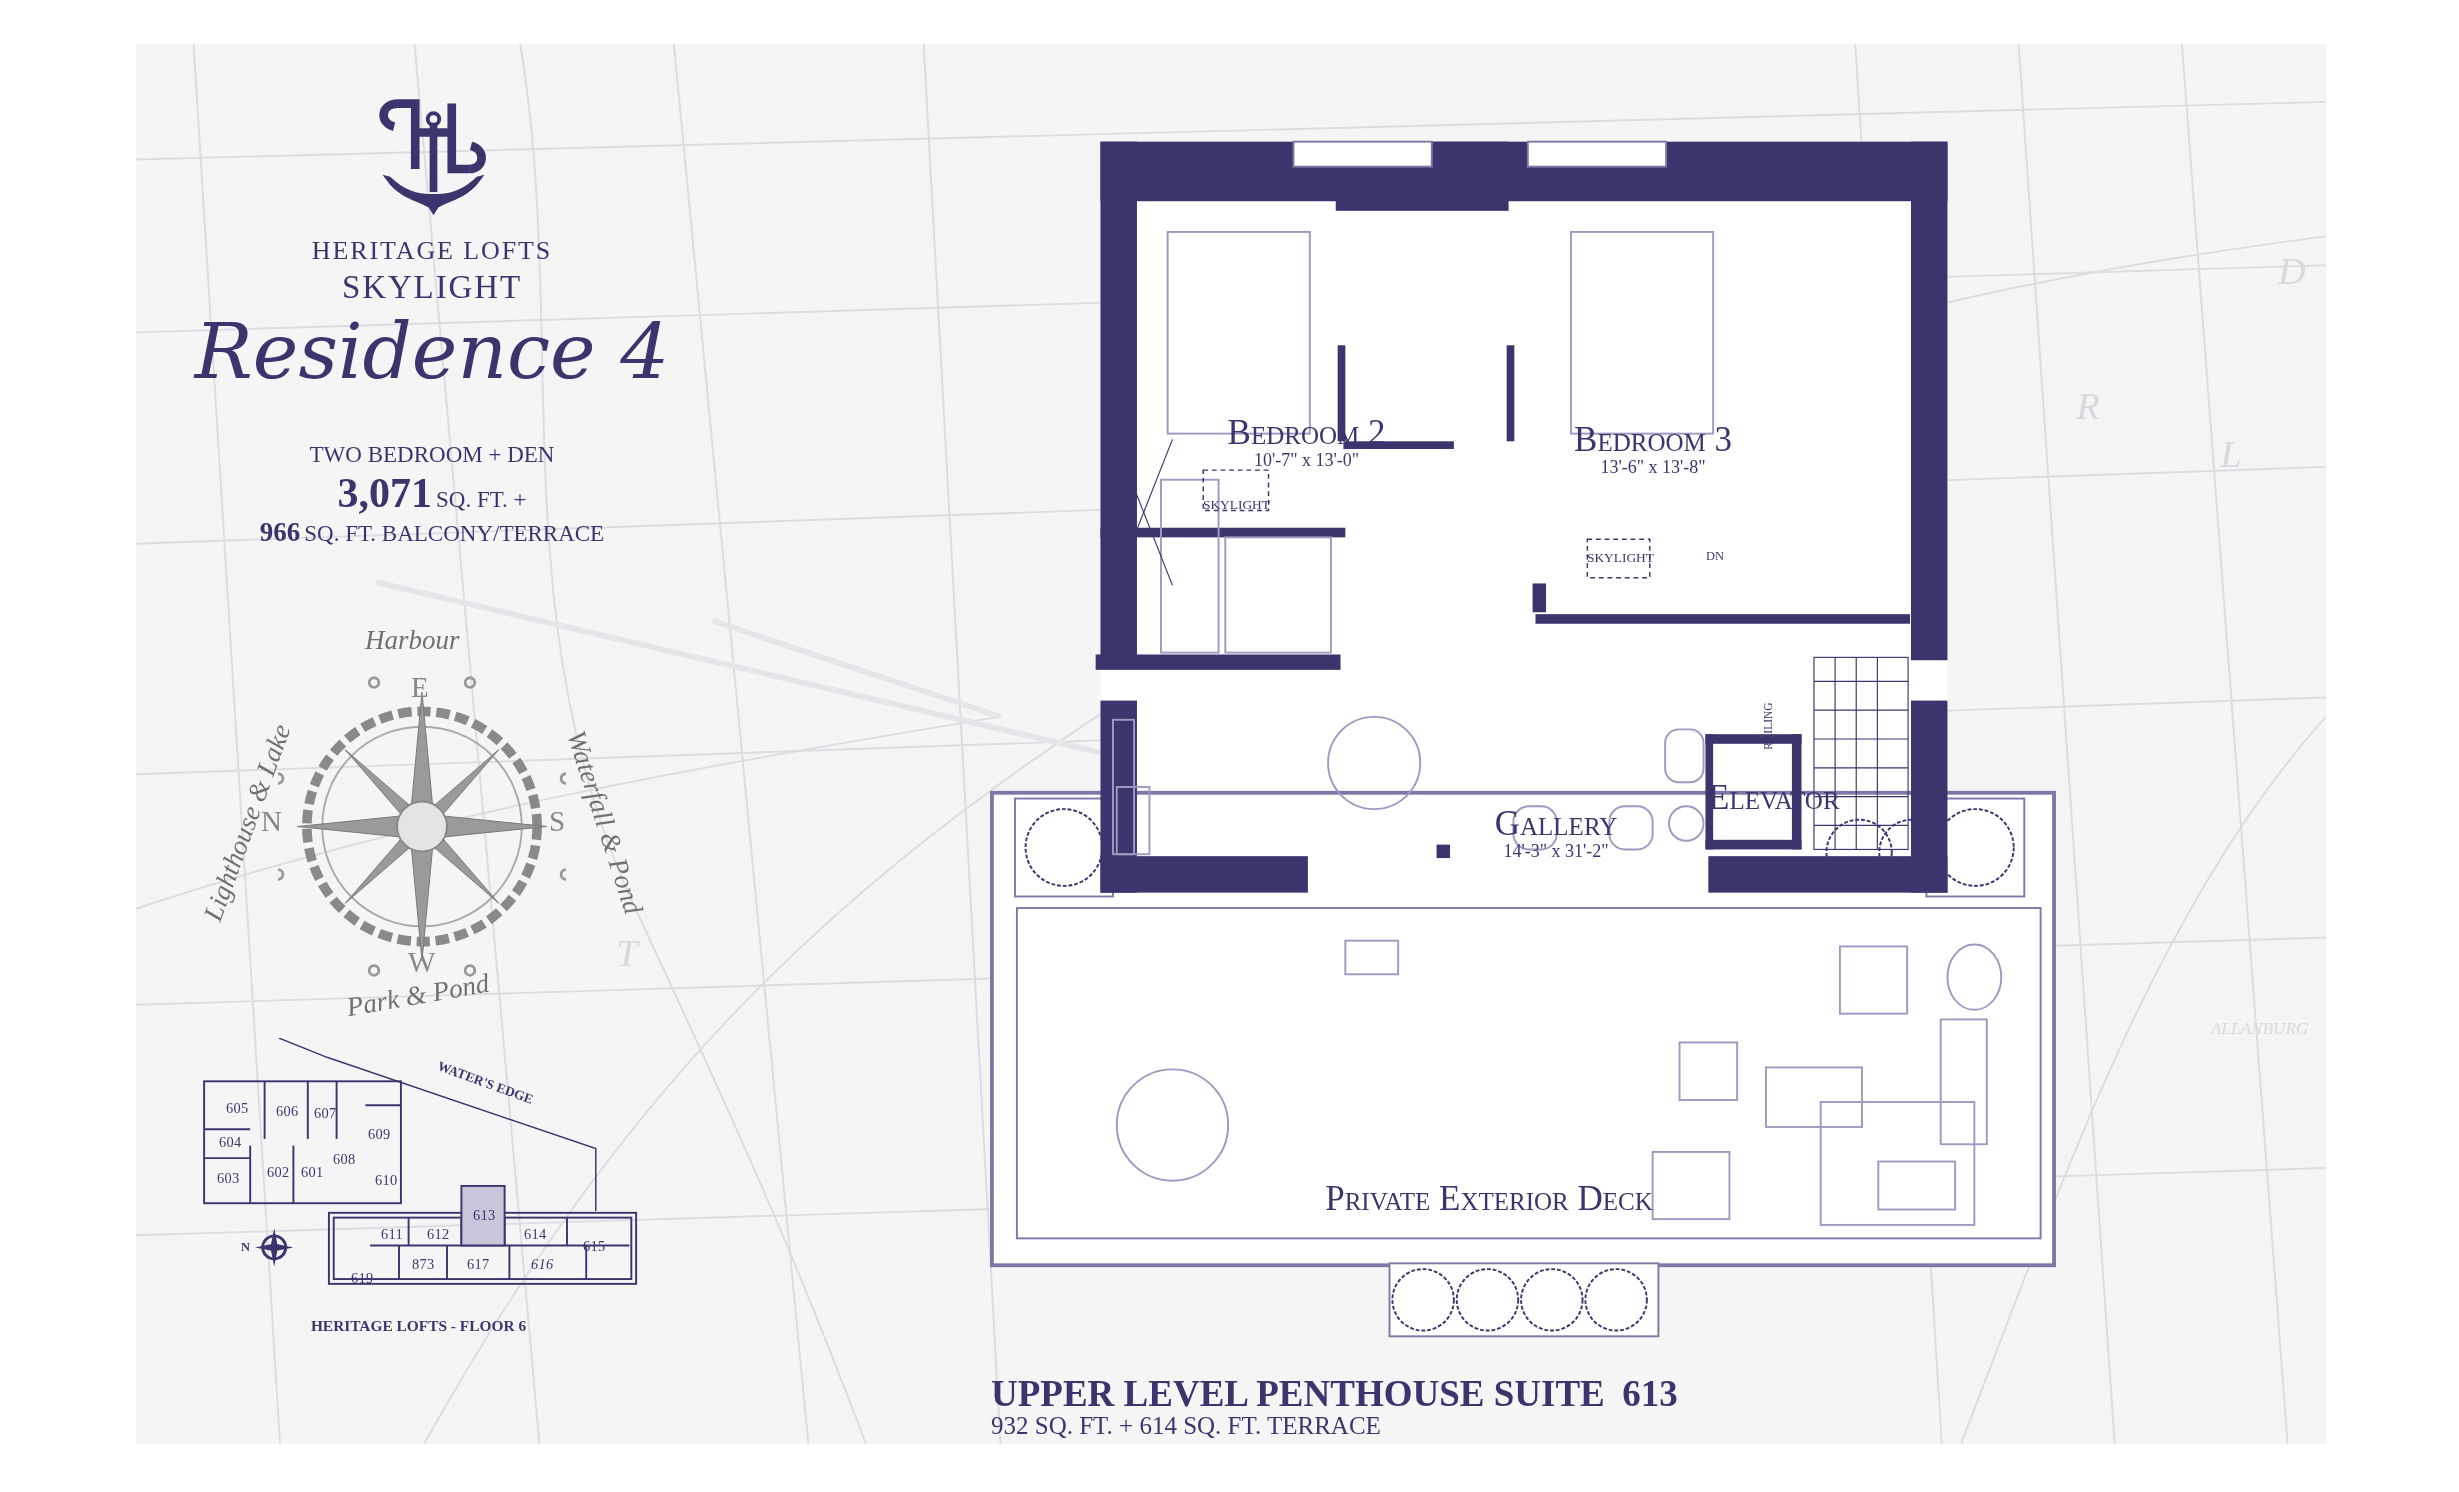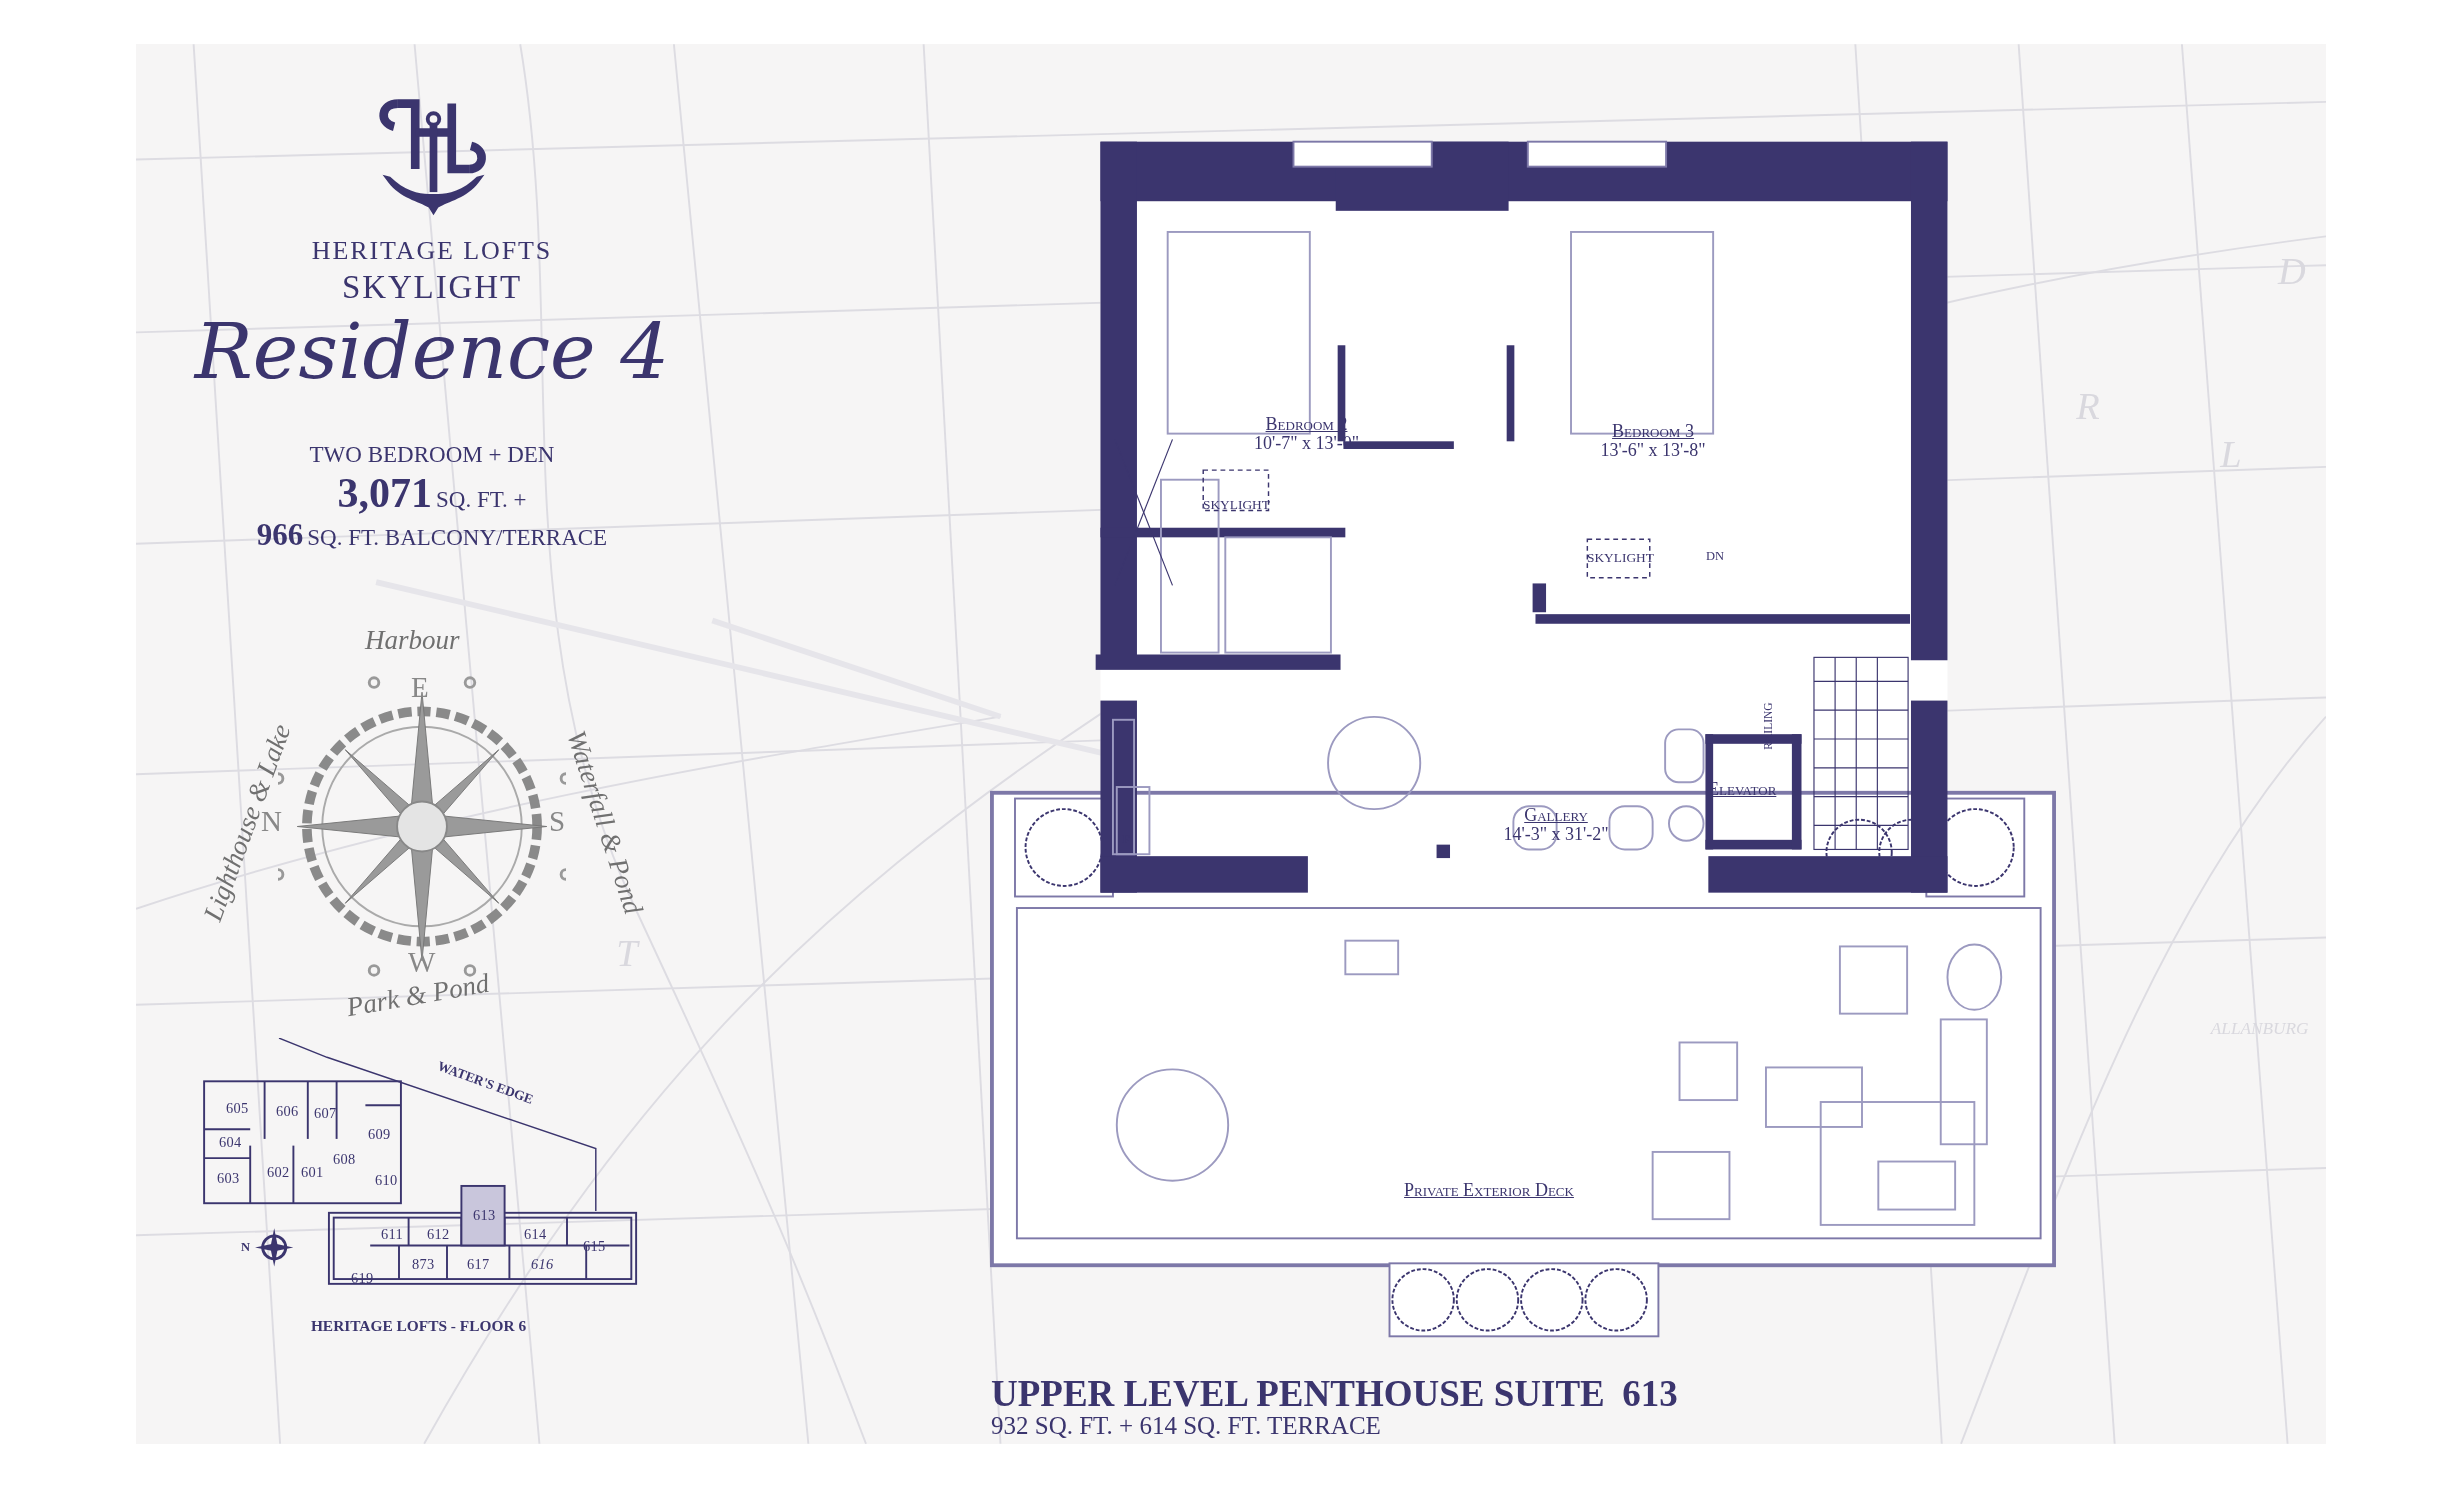--- a/index.html
+++ b/index.html
@@ -3,21 +3,21 @@
 <meta charset="utf-8">
 <style>
   html,body{margin:0;padding:0;}
   body{width:2459px;height:1493px;background:#ffffff;position:relative;overflow:hidden;
        font-family:"Liberation Serif","DejaVu Serif",serif;color:#3b356e;}
   .abs{position:absolute;}
   #panel{left:136px;top:44px;width:2190px;height:1400px;background:#f6f5f5;overflow:hidden;}
   #panel svg{position:absolute;left:0;top:0;}
   .center{text-align:center;}
   .sc{font-variant:small-caps;letter-spacing:1px;}
-  .room-title{font-size:18px;font-variant:small-caps;font-weight:normal;line-height:1;text-decoration:underline;}
+  .room-title{font-size:35px;font-variant:small-caps;font-weight:normal;line-height:1;}
   .room-dim{font-size:18px;line-height:1.2;}
   .tiny{font-size:14.4px;letter-spacing:0.3px;}
 </style>
 </head>
 <body>
 
 <div id="panel" class="abs">
   <svg width="2190" height="1400" viewBox="0 0 2280 1457">
     <g stroke="#dddce2" stroke-width="2" fill="none">
       <path d="M60 0 L150 1457"></path>
@@ -73,21 +73,21 @@
 <div class="abs center" style="left:240px;top:269px;width:384px;font-size:33px;letter-spacing:1.9px;">SKYLIGHT</div>
 
 <div class="abs center" style="left:192px;top:306px;width:480px;font-size:77px;font-style:italic;font-family:'DejaVu Serif',serif;line-height:1.2;">Residence 4</div>
 
 <div class="abs center" style="left:192px;top:442px;width:480px;font-size:23px;">TWO BEDROOM + DEN</div>
 <div class="abs center" style="left:192px;top:469px;width:480px;text-align:center;">
   <span style="font-size:42px;font-weight:bold;">3,071</span>
   <span style="font-size:23px;">SQ. FT. +</span>
 </div>
 <div class="abs center" style="left:192px;top:517px;width:480px;">
-  <span style="font-size:31px;font-weight:bold;">966</span>
+  <span style="font-size:27px;font-weight:bold;">966</span>
   <span style="font-size:23px;">SQ. FT. BALCONY/TERRACE</span>
 </div>
 
 <div class="abs" style="left:192px;top:615px;width:500px;height:432px;">
   <div class="abs" style="left:173px;top:9.6px;font-size:27px;font-style:italic;color:#707070;">Harbour</div>
   <div class="abs" style="left:-48px;top:192px;font-size:27px;font-style:italic;color:#707070;transform:rotate(-70deg);white-space:nowrap;">Lighthouse &amp; Lake</div>
   <div class="abs" style="left:317px;top:192px;font-size:27px;font-style:italic;color:#707070;transform:rotate(72deg);white-space:nowrap;">Waterfall &amp; Pond</div>
   <div class="abs" style="left:154px;top:365px;font-size:27px;font-style:italic;color:#707070;transform:rotate(-10deg);">Park &amp; Pond</div>
   <svg class="abs" style="left:86px;top:58px;" width="288" height="307" viewBox="-150 -160 300 320">
     <circle r="120" fill="none" stroke="#8a8a8a" stroke-width="10" stroke-dasharray="14 6"></circle>

